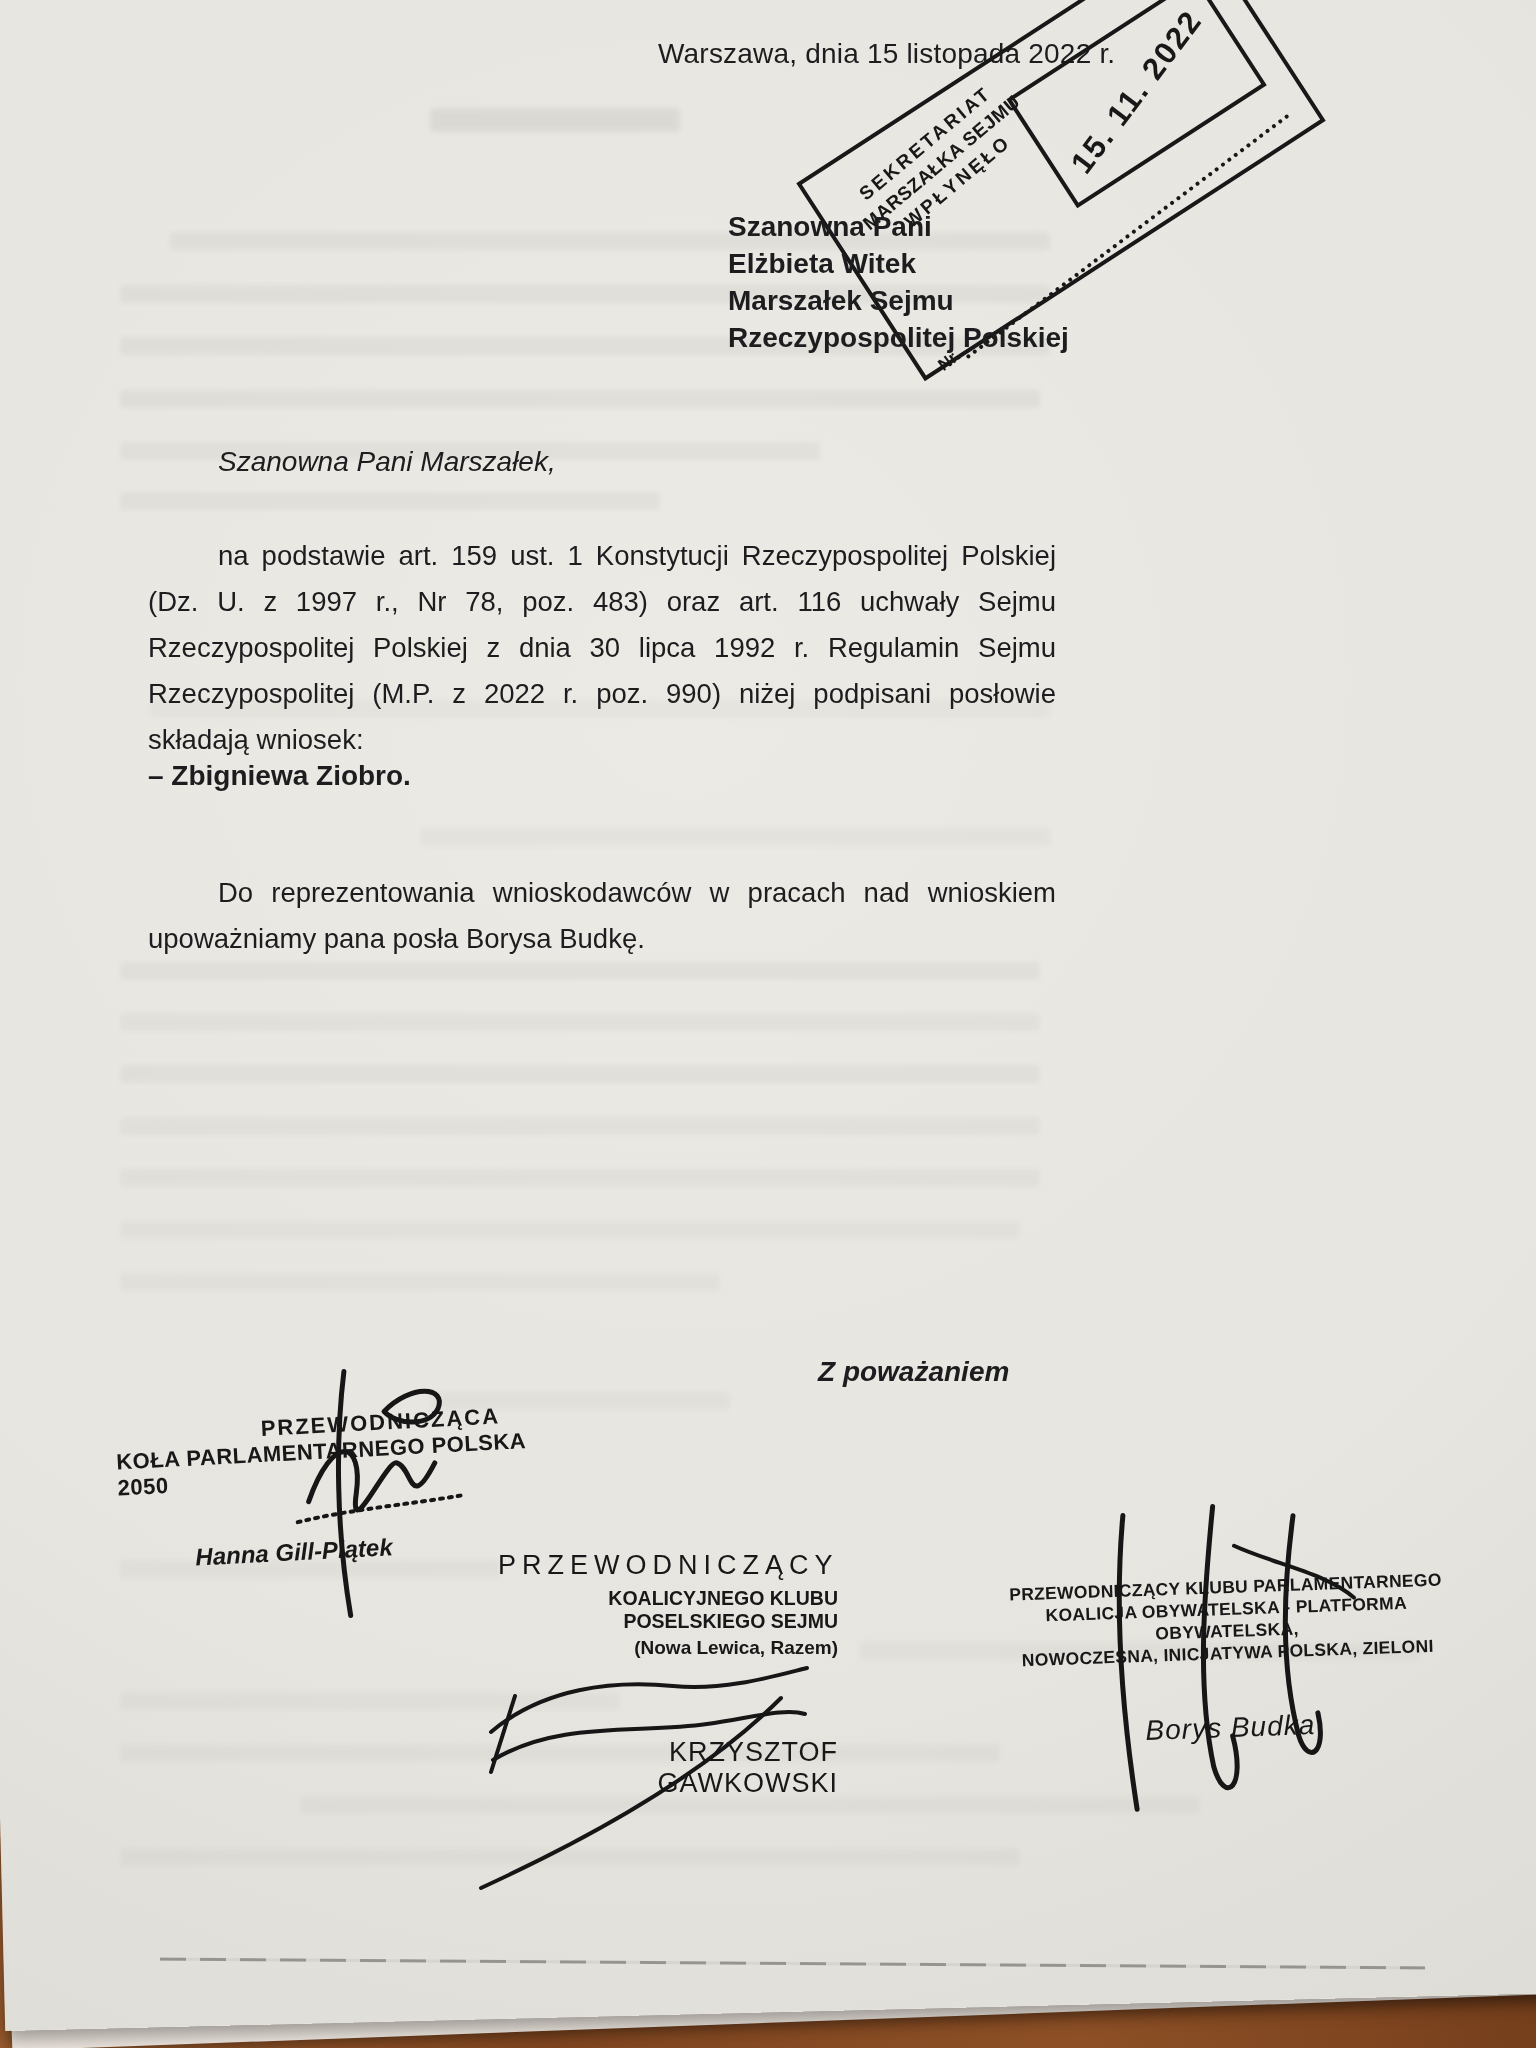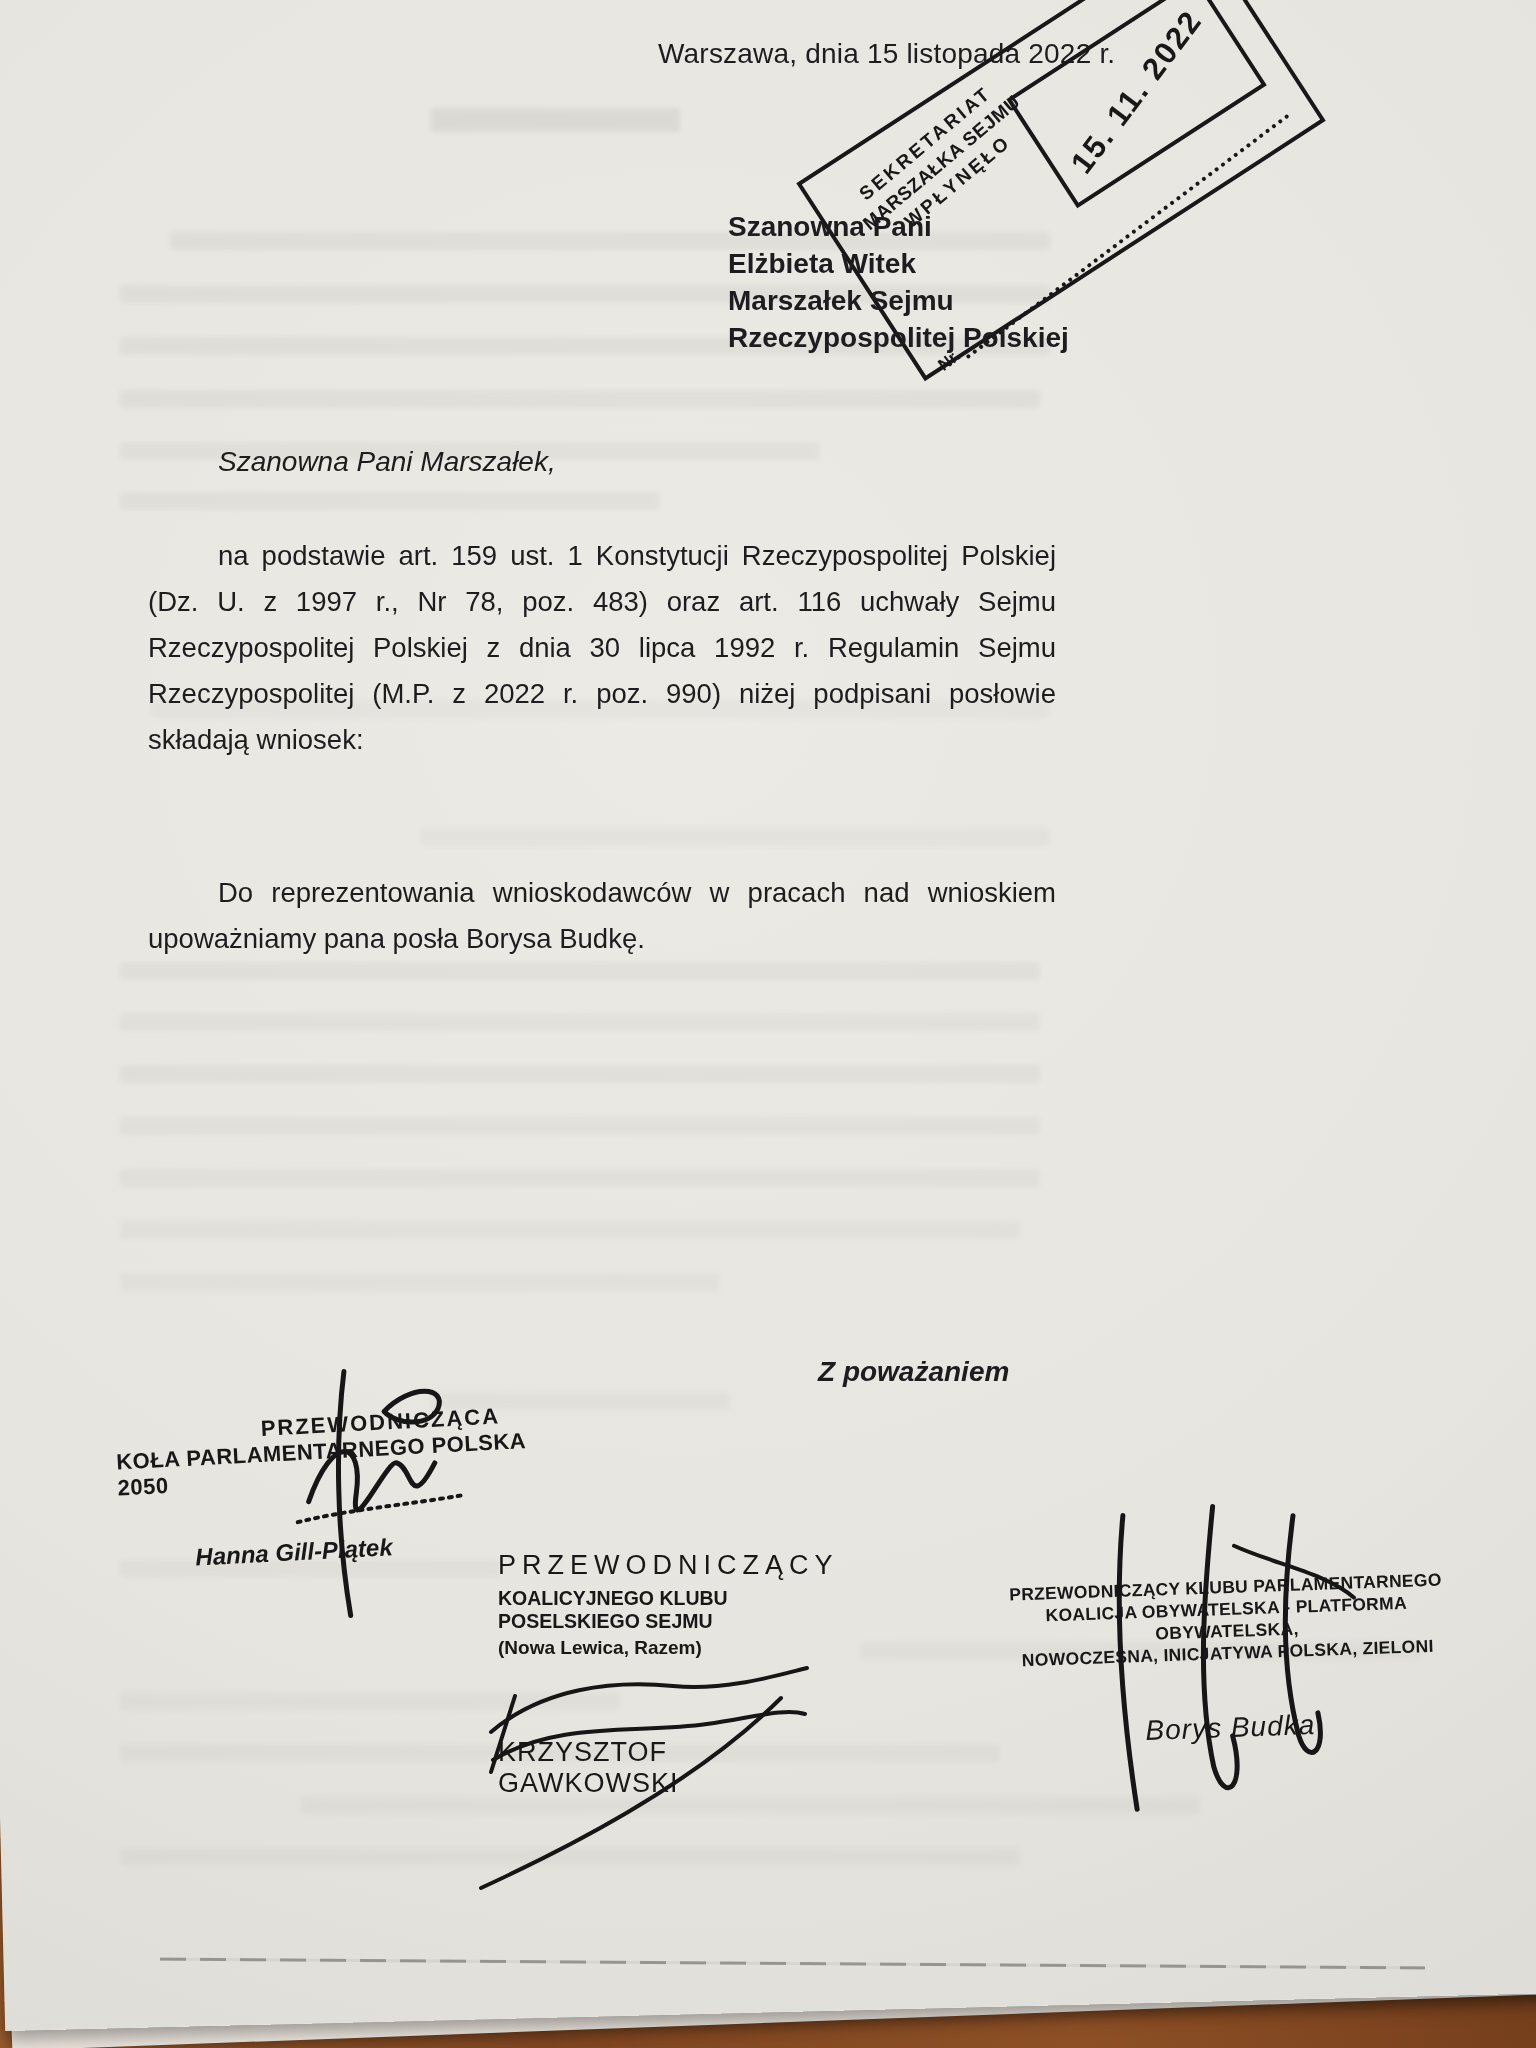--- a/index.html
+++ b/index.html
@@ -66,21 +66,21 @@
 
   .sig{position:absolute;color:#181818;}
   .sig svg{position:absolute;overflow:visible;}
   .sig svg path{fill:none;stroke:#161616;stroke-linecap:round;}
 
   .sig-left{left:118px;top:1412px;width:440px;transform:rotate(-3deg);font-weight:700;}
   .sig-left .t1{margin-left:146px;font-size:22px;letter-spacing:2px;}
   .sig-left .t2{font-size:22px;letter-spacing:.5px;}
   .sig-left .name{margin:46px 0 0 74px;font-size:24px;font-style:italic;}
 
-  .sig-center{left:498px;top:1550px;width:340px;text-align:left;}
+  .sig-center{left:498px;top:1550px;width:340px;text-align:right;}
   .sig-center .t1{font-size:27px;letter-spacing:6px;font-weight:400;}
   .sig-center .t2{font-size:19.5px;font-weight:700;margin-top:6px;}
   .sig-center .t3{font-size:19px;font-weight:700;margin-top:4px;}
   .sig-center .name{margin-top:78px;font-size:27px;letter-spacing:1px;}
 
   .sig-right{left:1008px;top:1576px;width:440px;text-align:center;transform:rotate(-2deg);font-weight:700;}
   .sig-right .t{font-size:17.5px;line-height:22px;letter-spacing:.3px;}
   .sig-right .name{margin-top:48px;font-size:28px;font-style:italic;font-weight:400;letter-spacing:1px;}
 
   .pencil-line{
@@ -143,20 +143,21 @@
     <div>Elżbieta Witek</div>
     <div>Marszałek Sejmu</div>
     <div>Rzeczypospolitej Polskiej</div>
   </div>
 
   <div class="salutation">Szanowna Pani Marszałek,</div>
 
   <div class="para para1">na podstawie art. 159 ust. 1 Konstytucji Rzeczypospolitej Polskiej (Dz. U. z 1997 r., Nr 78, poz. 483) oraz art. 116 uchwały Sejmu Rzeczypospolitej Polskiej z dnia 30 lipca 1992 r. Regulamin Sejmu Rzeczypospolitej (M.P. z 2022 r. poz. 990) niżej podpisani posłowie składają wniosek:</div>
 
   <div class="motion">
+    <div class="l2">– Zbigniewa Ziobro.</div>
   </div>
 
   <div class="para para2">Do reprezentowania wnioskodawców w pracach nad wnioskiem upoważniamy pana posła Borysa Budkę.</div>
 
   <div class="closing">Z poważaniem</div>
 
   <div class="sig sig-left">
     <div class="t1">PRZEWODNICZĄCA</div>
     <div class="t2">KOŁA PARLAMENTARNEGO POLSKA 2050</div>
     <svg width="260" height="250" viewBox="0 0 260 250" style="left:120px;top:-42px;">

